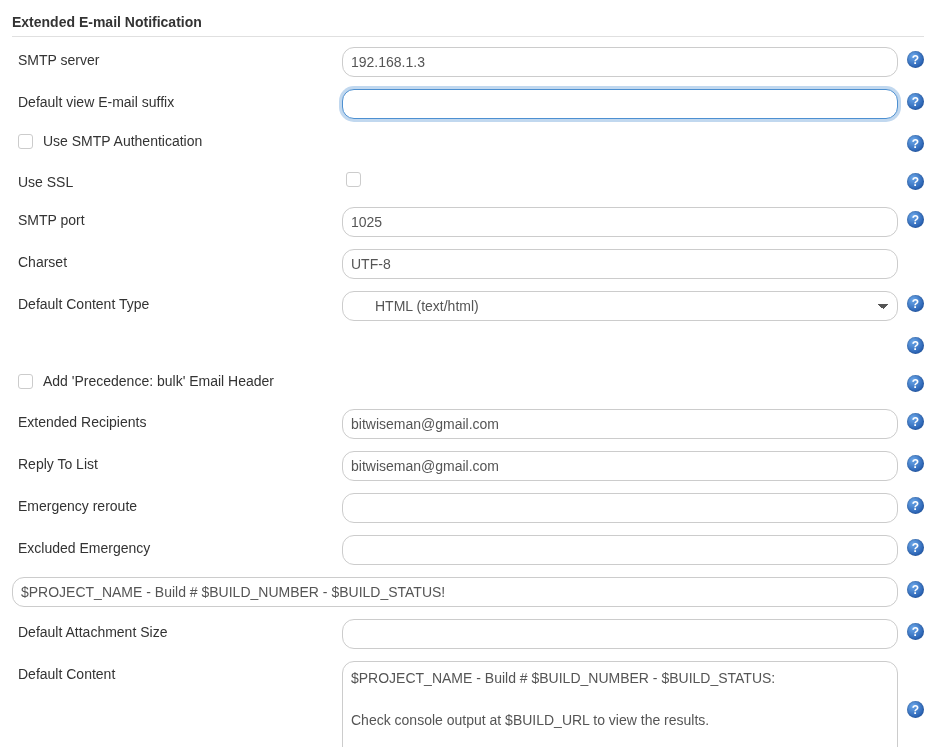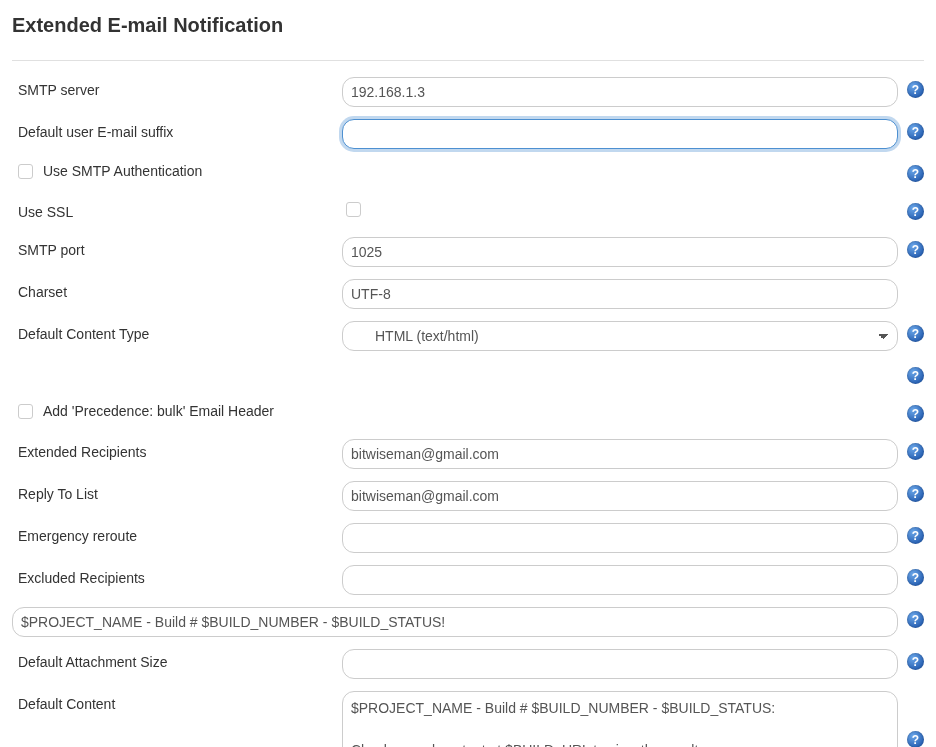--- a/index.html
+++ b/index.html
@@ -7,24 +7,24 @@
     font-family: "Helvetica Neue", Helvetica, Arial, sans-serif;
     font-size: 14px;
     color: #333;
     margin: 0;
     padding: 10px 12px;
     background: #fff;
     width: 936px;
   }
   .section-title {
     font-weight: 700;
-    font-size: 20px;
-    padding: 4px 0 23px 0;
+    font-size: 14px;
+    padding: 4px 0 6px 0;
     border-bottom: 1px solid #e0e0e0;
-    margin-bottom: 16px;
+    margin-bottom: 10px;
   }
   .row {
     display: flex;
     align-items: flex-start;
     margin-bottom: 10px;
     min-height: 32px;
   }
   .label-col {
     flex: 0 0 330px;
     padding-top: 5px;
@@ -120,21 +120,21 @@
   <div class="label-col">SMTP server</div>
   <div class="field-col">
     <input type="text" value="192.168.1.3" style="">
   </div>
   <div class="help-col">
       <span class="help-icon">?</span>
     </div>
 </div>
 
 <div class="row">
-  <div class="label-col">Default user E-mail suffix</div>
+  <div class="label-col">Default view E-mail suffix</div>
   <div class="field-col">
     <input type="text" class="focused" value="" style="">
   </div>
   <div class="help-col">
       <span class="help-icon">?</span>
     </div>
 </div>
 
 <div class="row checkbox-row small-gap">
   <div class="label-col">
@@ -231,21 +231,21 @@
   <div class="label-col">Emergency reroute</div>
   <div class="field-col">
     <input type="text" value="" style="">
   </div>
   <div class="help-col">
       <span class="help-icon">?</span>
     </div>
 </div>
 
 <div class="row">
-  <div class="label-col">Excluded Recipients</div>
+  <div class="label-col">Excluded Emergency</div>
   <div class="field-col">
     <input type="text" value="" style="">
   </div>
   <div class="help-col">
       <span class="help-icon">?</span>
     </div>
 </div>
 
 <div class="row">
   <div class="field-col">

